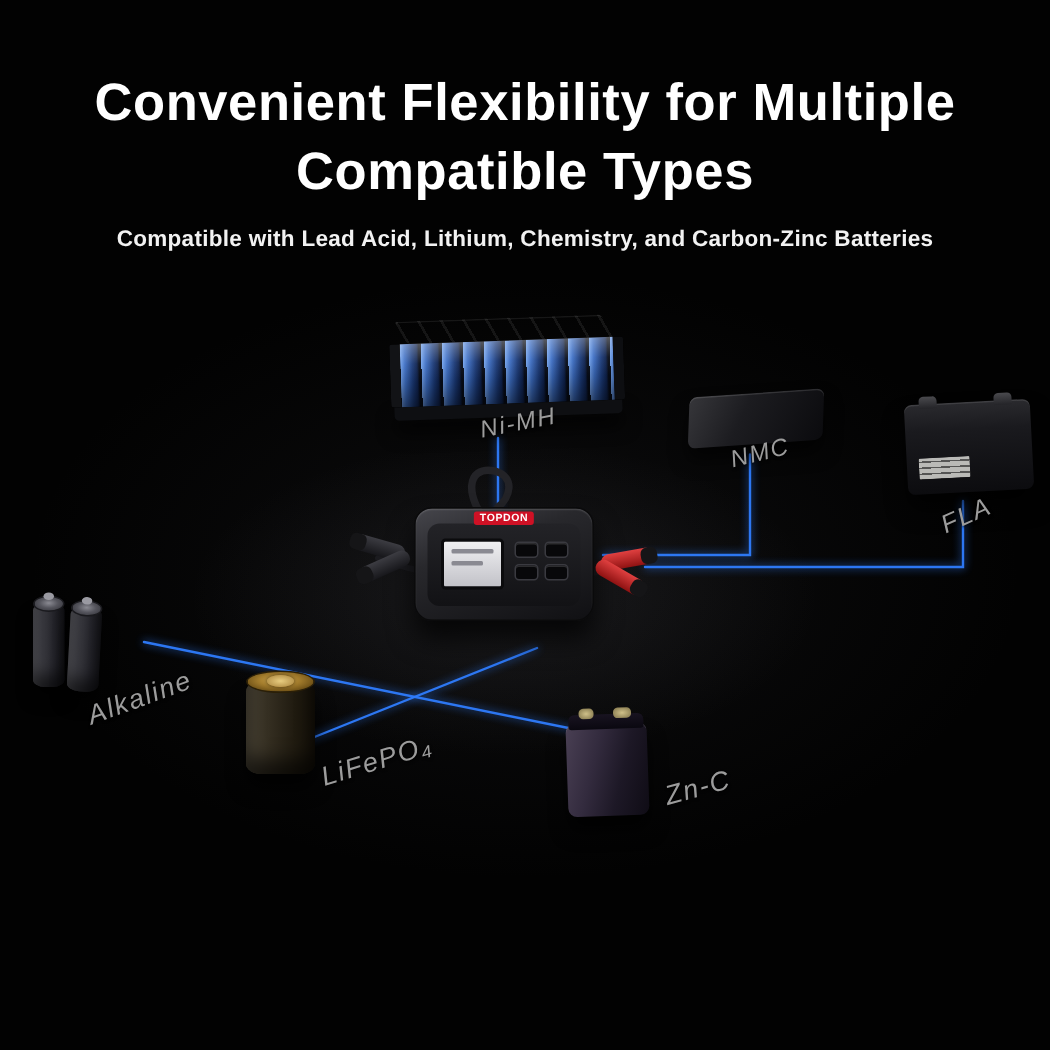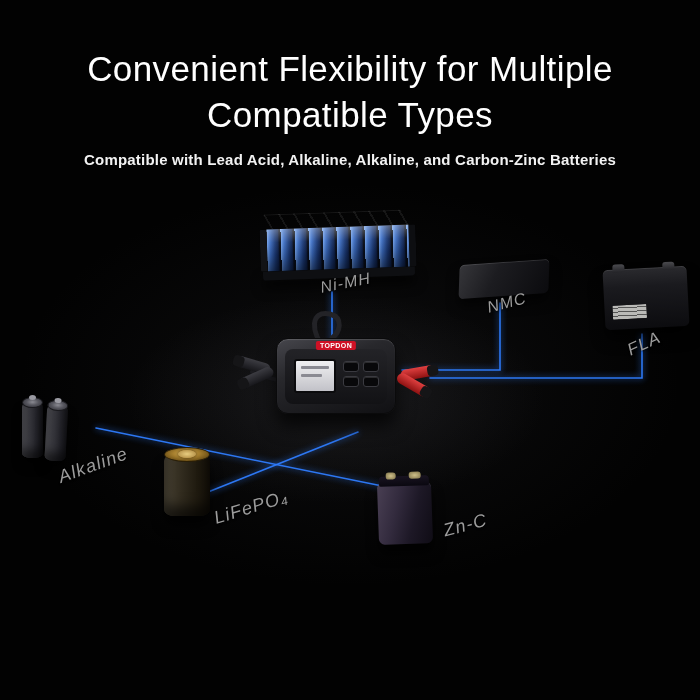--- a/index.html
+++ b/index.html
@@ -24,21 +24,21 @@
     top: 46px;
     left: 0;
     width: 700px;
     text-align: center;
     z-index: 10;
   }
   .title {
     margin: 0;
     color: #ffffff;
     font-size: 35px;
-    font-weight: 400;
+    font-weight: 700;
     line-height: 1.3;
     letter-spacing: 0.4px;
   }
   .t-line { display: block; }
   .subtitle {
     margin: 14px 0 0 0;
     color: #f2f2f2;
     font-size: 15px;
     font-weight: 700;
     letter-spacing: 0.2px;
@@ -260,21 +260,21 @@
 </head>
 <body>
 
 <div class="page">
 
   <header class="hero">
     <h1 class="title">
       <span class="t-line">Convenient Flexibility for Multiple</span>
       <span class="t-line">Compatible Types</span>
     </h1>
-    <p class="subtitle">Compatible with Lead Acid, Alkaline, Alkaline, and Carbon-Zinc Batteries</p>
+    <p class="subtitle">Compatible with Lead Acid, Lithium, Chemistry, and Carbon-Zinc Batteries</p>
   </header>
 
   <div class="scene">
 
     <svg class="lines" width="700" height="700" viewBox="0 0 700 700" aria-hidden="true">
       <path d="M332 292 L332 346"></path>
       <path d="M500 303 L500 370 L402 370"></path>
       <path d="M642 334 L642 378 L430 378"></path>
       <path d="M96 428 L402 490"></path>
       <path d="M198 496 L358 432"></path>

